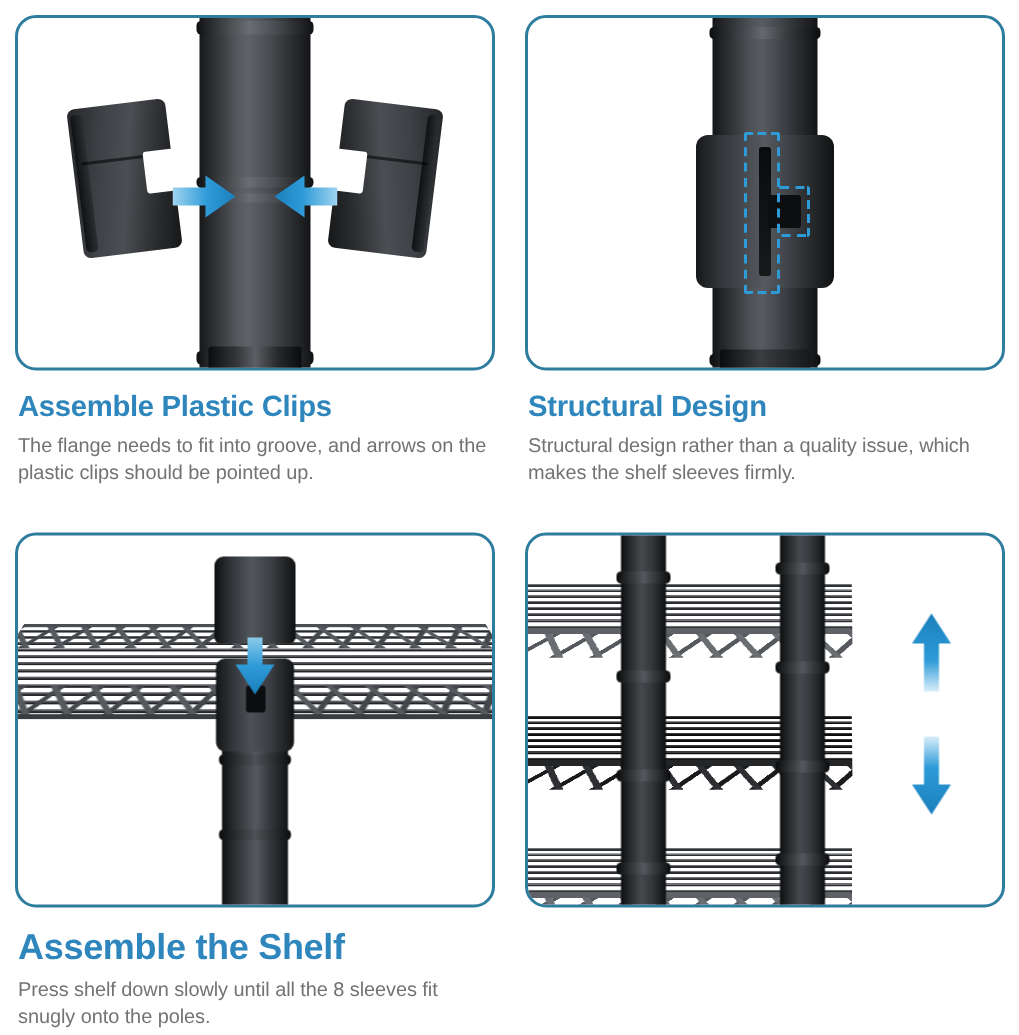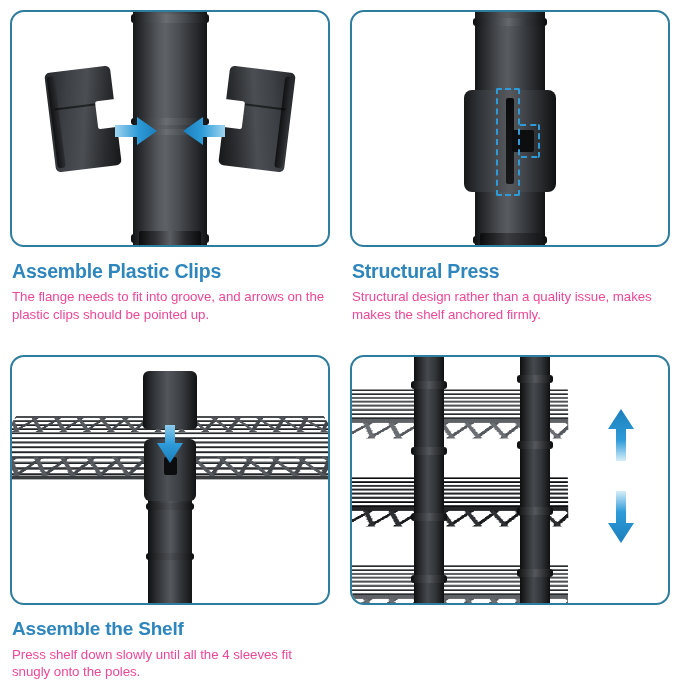--- a/index.html
+++ b/index.html
@@ -59,26 +59,26 @@
   .textblock { padding: 14px 2px 0 2px; }
 
   .heading {
     font-size: 19.5px;
     font-weight: bold;
     color: #2e86bd;
     letter-spacing: -0.2px;
     line-height: 1.1;
     white-space: nowrap;
   }
-  .cell.row2 .heading { font-size: 19px; }
+  .cell.row2 .heading { font-size: 24px; }
 
   .body {
     margin-top: 6px;
     font-size: 13.3px;
-    color: #ec4899;
+    color: #737373;
     line-height: 1.32;
     letter-spacing: -0.05px;
   }
 
   
   .p1-pole {
     position: absolute;
     left: 50%;
     transform: translateX(-50%);
     top: -8px;
@@ -448,22 +448,22 @@
           <div class="p2-cap"></div>
           <div class="p2-sleeve"></div>
           <div class="p2-seam"></div>
           <div class="p2-tab"></div>
           <div class="p2-dash"></div>
           <div class="p2-dash2"></div>
         </div>
       </div>
 
       <div class="textblock">
-        <div class="heading">Structural Press</div>
-        <div class="body">Structural design rather than a quality issue, makes makes the shelf anchored firmly.</div>
+        <div class="heading">Structural Design</div>
+        <div class="body">Structural design rather than a quality issue, which makes the shelf sleeves firmly.</div>
       </div>
     </div>
 
     <div class="cell row2">
       <div class="panel">
         <div class="stage">
           <div class="shelf3">
             <div class="wire-deck"></div>
             <div class="truss t1"></div>
             <div class="truss t2"></div>
@@ -485,21 +485,21 @@
                 <stop offset="100%" stop-color="#1b7fbd"></stop>
               </linearGradient>
             </defs>
             <path d="M8 0 L18 0 L18 18 L26 18 L13 38 L0 18 L8 18 Z" fill="url(#agD)"></path>
           </svg>
         </div>
       </div>
 
       <div class="textblock">
         <div class="heading">Assemble the Shelf</div>
-        <div class="body">Press shelf down slowly until all the 4 sleeves fit snugly onto the poles.</div>
+        <div class="body">Press shelf down slowly until all the 8 sleeves fit snugly onto the poles.</div>
       </div>
     </div>
 
     <div class="cell row2">
       <div class="panel">
         <div class="stage">
 
           <div class="tier t-a">
             <div class="deck"></div>
             <div class="tr"></div>

